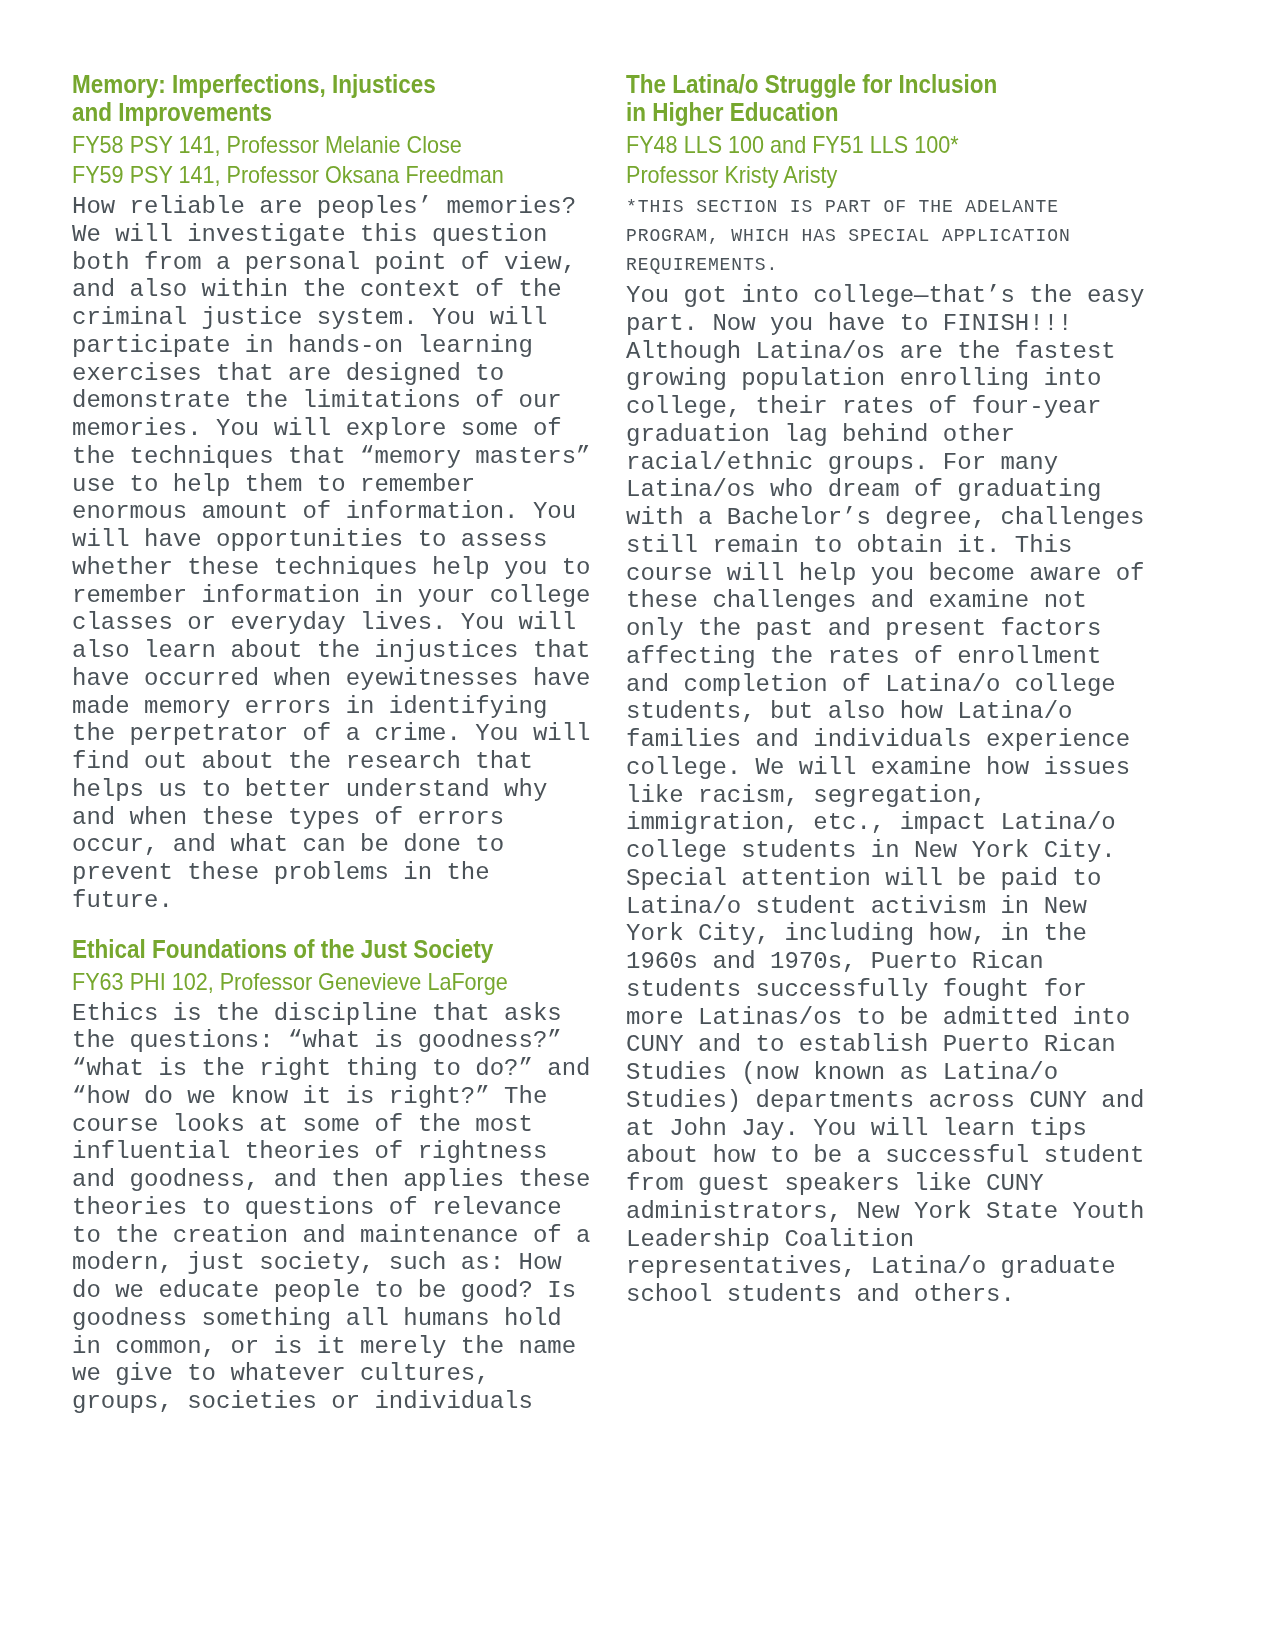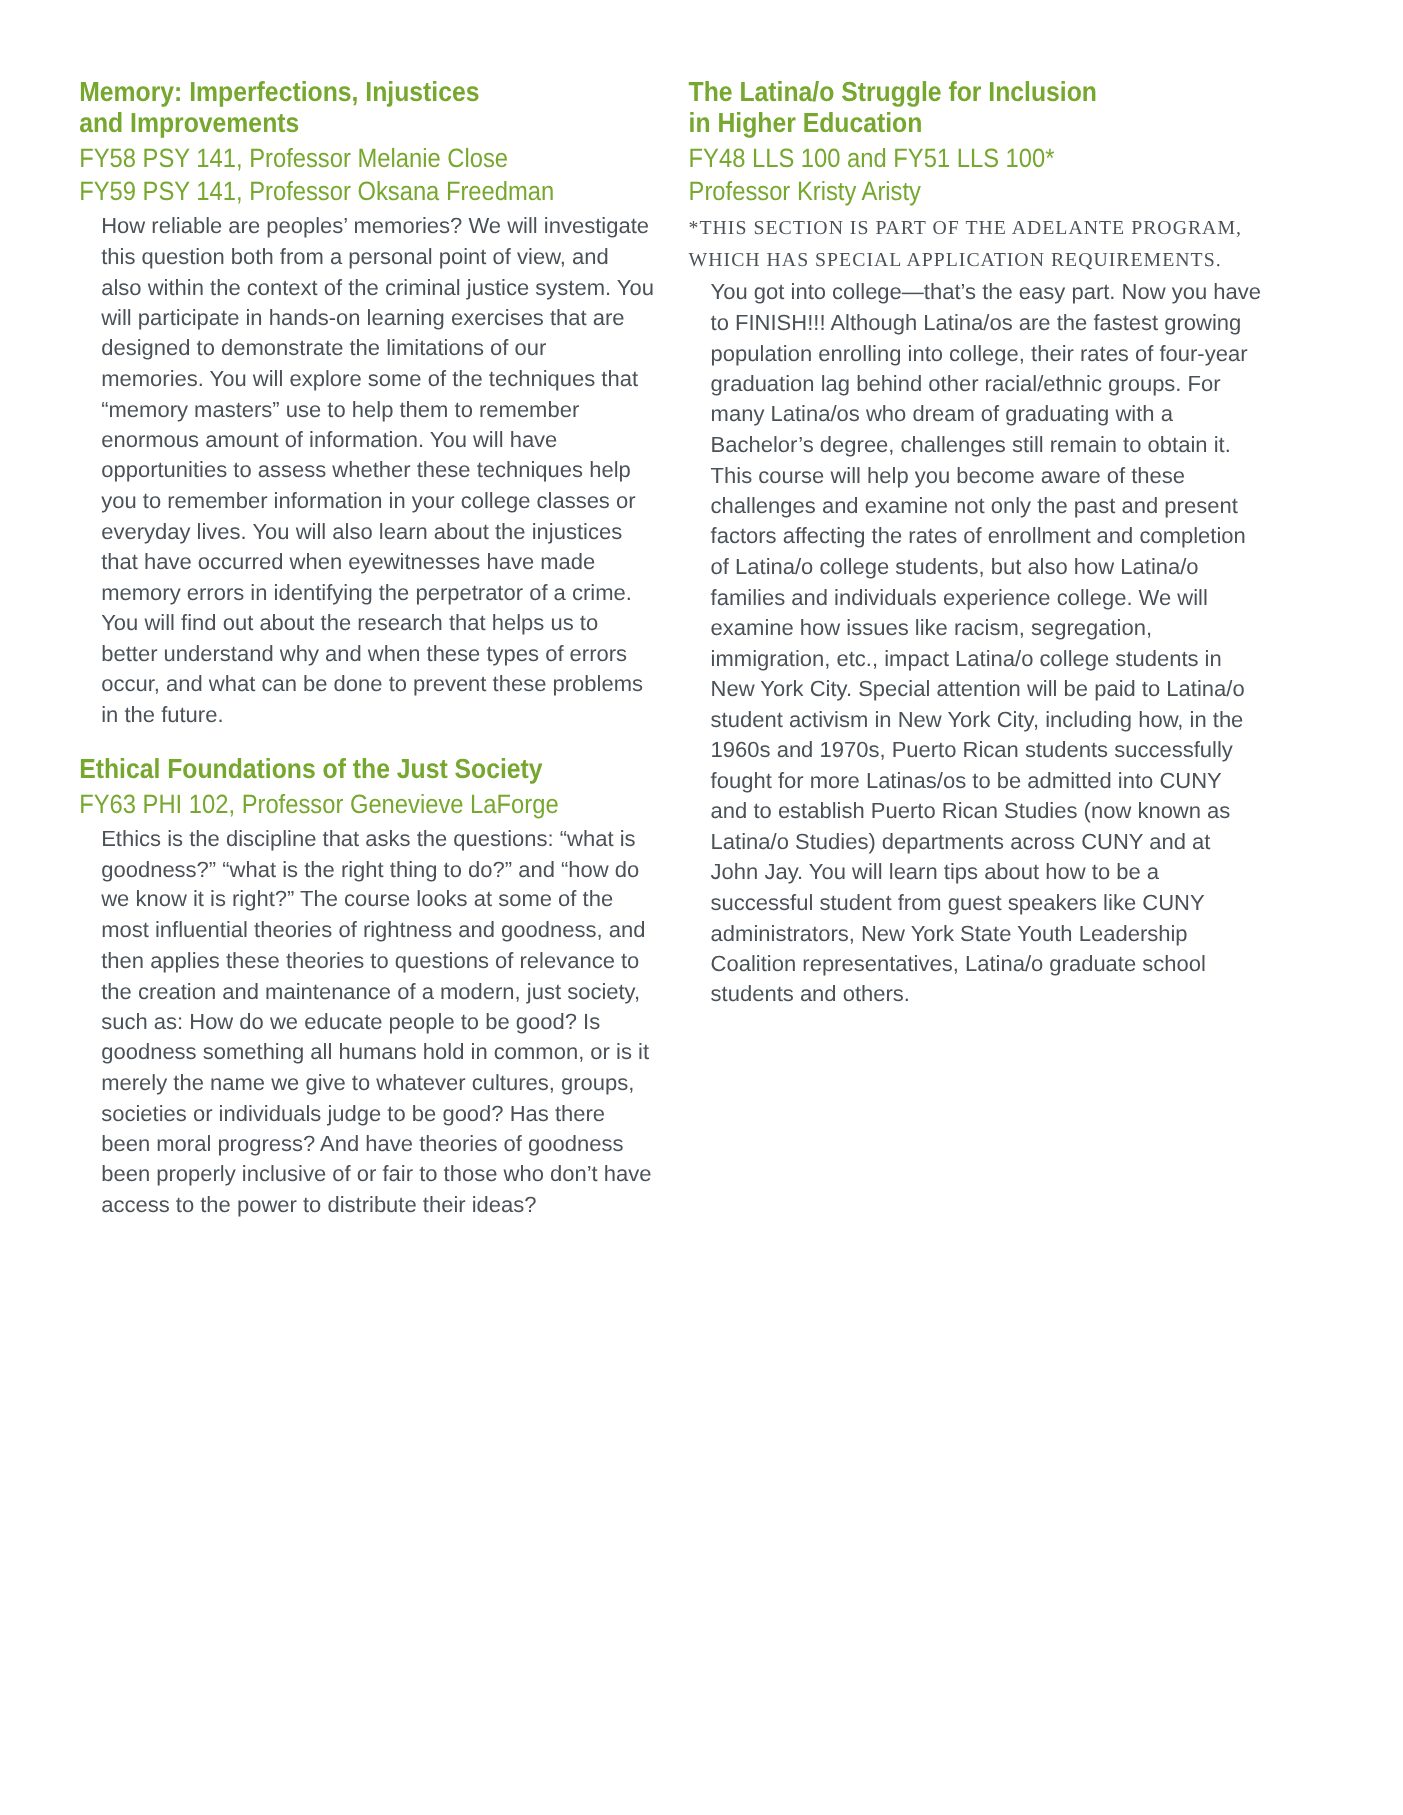--- a/index.html
+++ b/index.html
@@ -45,33 +45,32 @@
     font-weight:400;
     font-size:24px;
     line-height:30px;
     transform:scaleX(0.90);
     transform-origin:0 0;
     white-space:nowrap;
     margin-bottom:3px;
   }
   .section-note{
     color:var(--body-text);
-    font-family:Liberation Serif, serif;
+    font-family:Liberation Mono, monospace;
     font-size:18px;
     line-height:29px;
     letter-spacing:0.9px;
     text-transform:uppercase;
     margin-bottom:2px;
   }
   .section-body{
     color:var(--body-text);
-    font-family:Liberation Sans, sans-serif;
-    font-size:20px;
+    font-family:Liberation Mono, monospace;
+    font-size:24px;
     line-height:27.75px;
-    margin-left:20px;
   }
   .page-badge{
     position:absolute;
     left:73px;
     top:1525px;
     width:51px;
     height:51px;
     background:var(--badge);
     color:#ffffff;
     font-family:Liberation Serif, serif;

